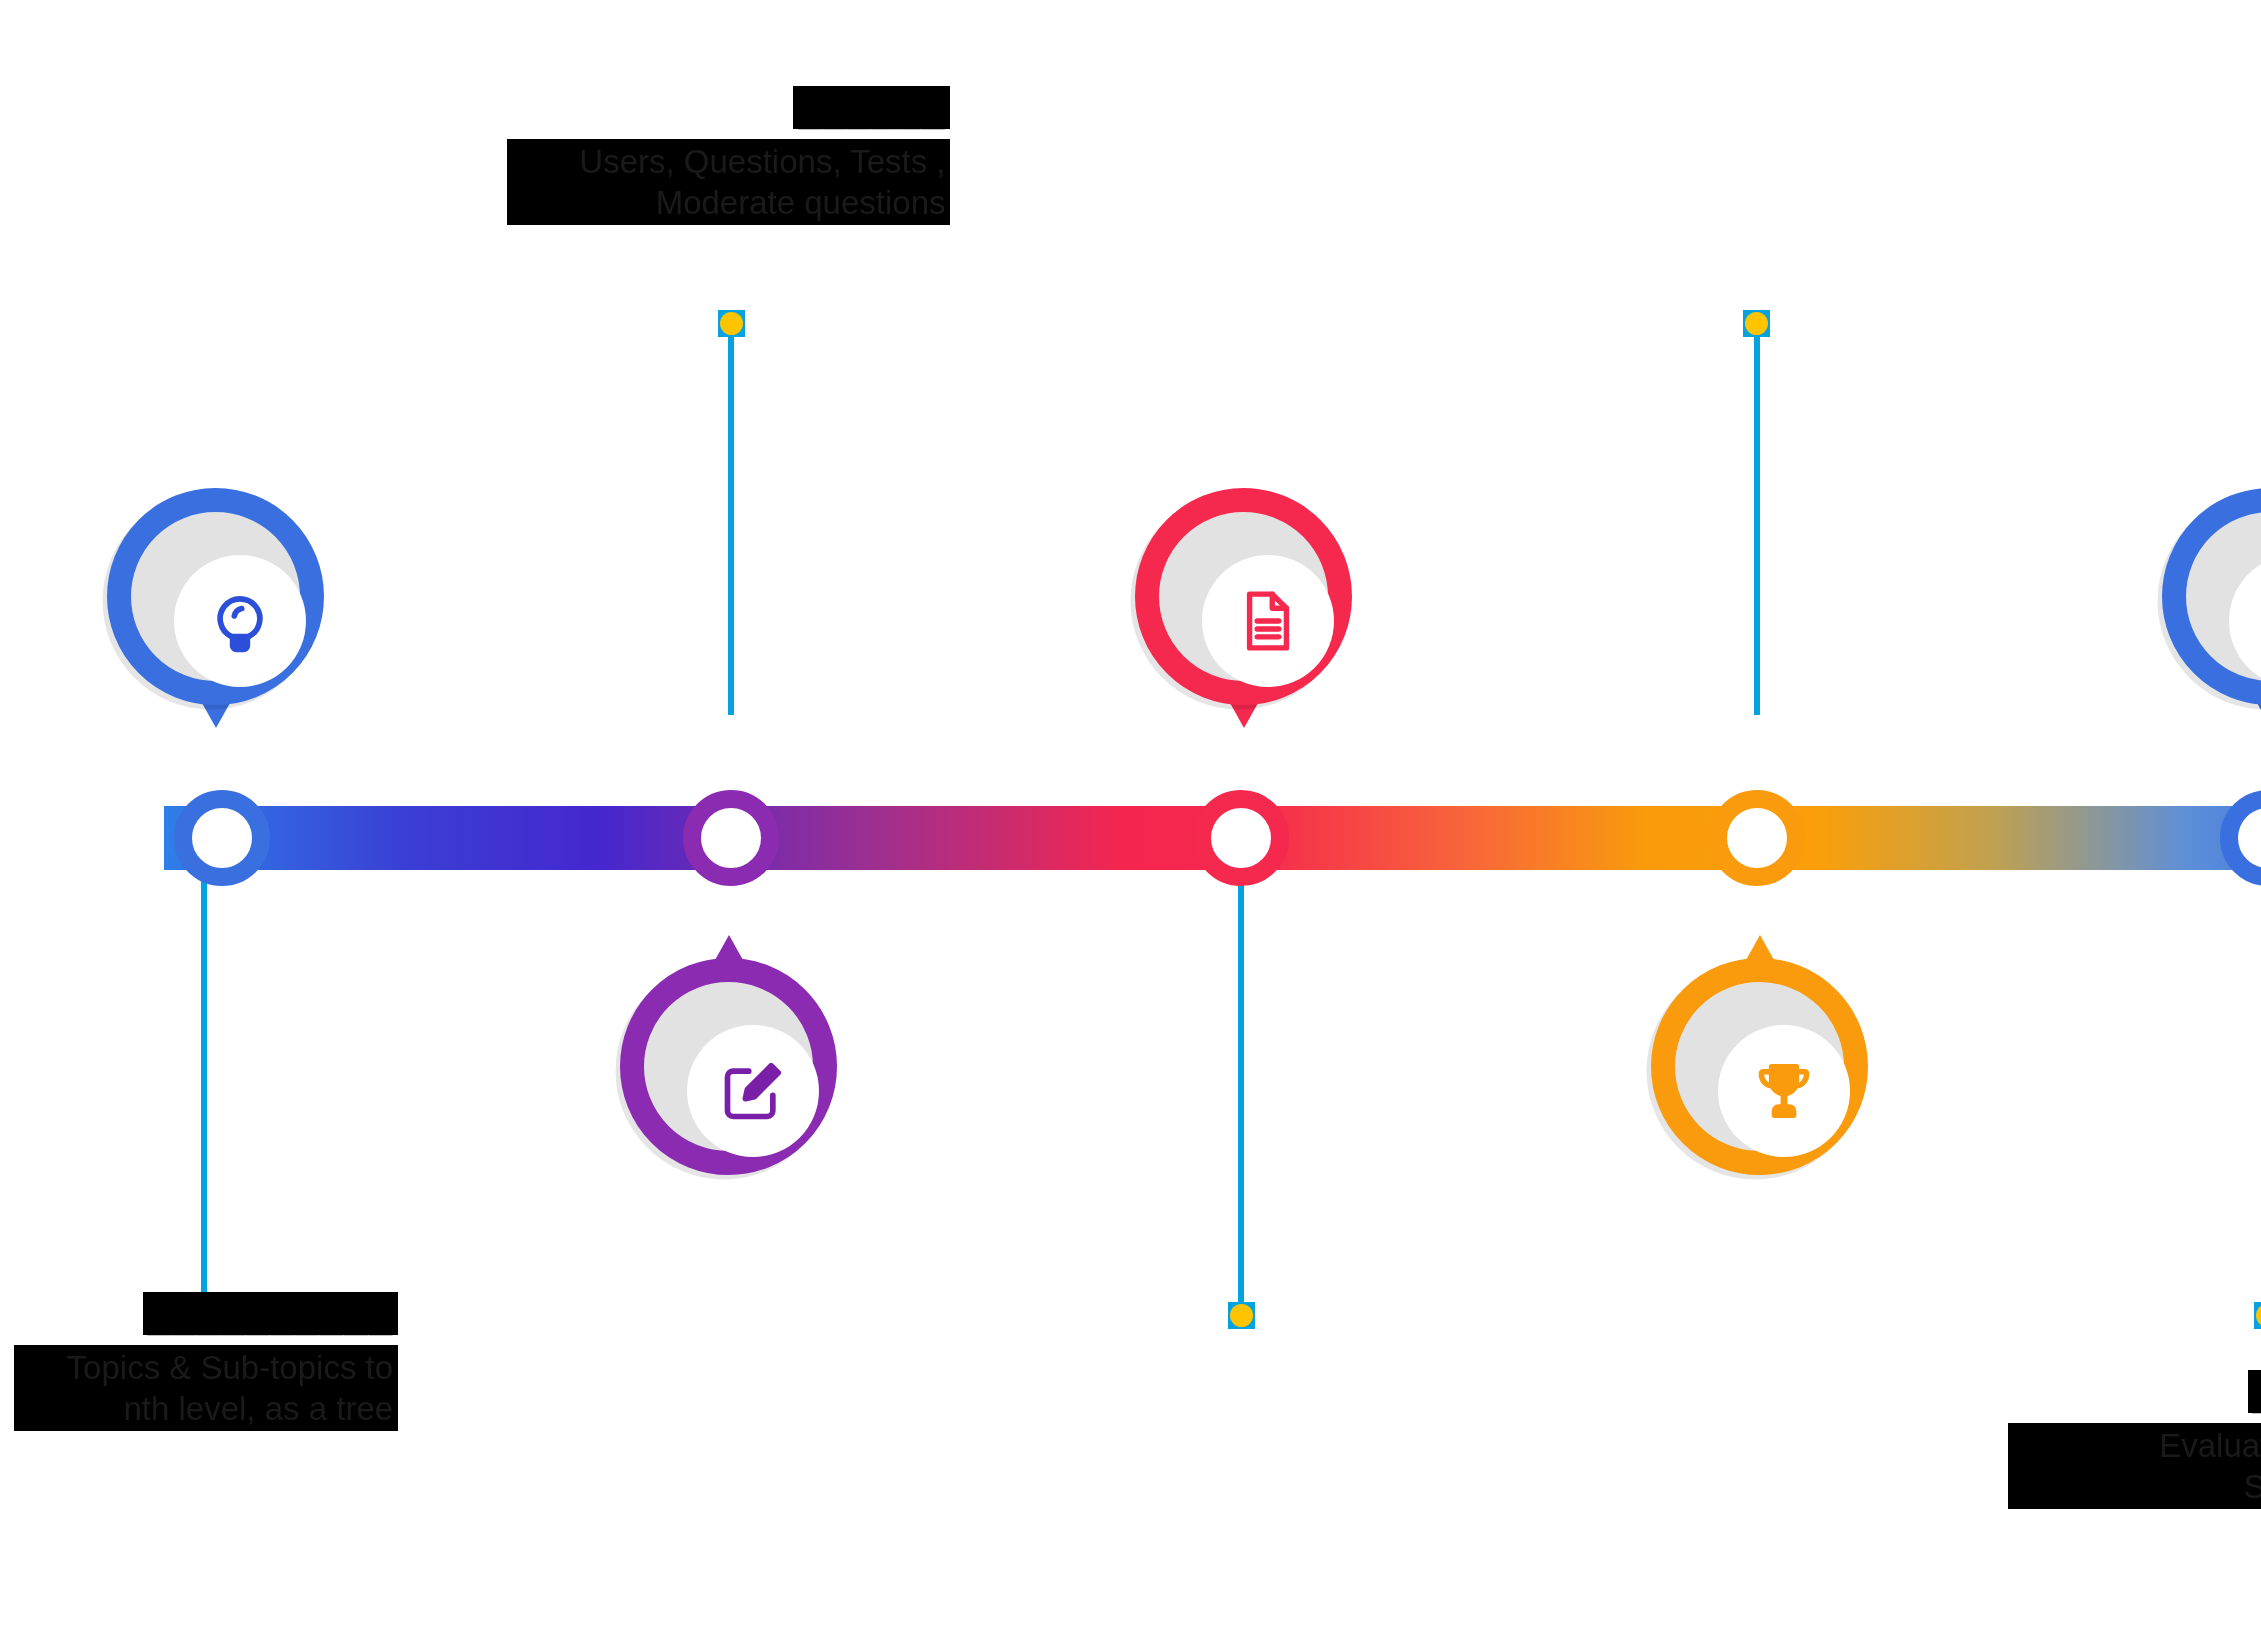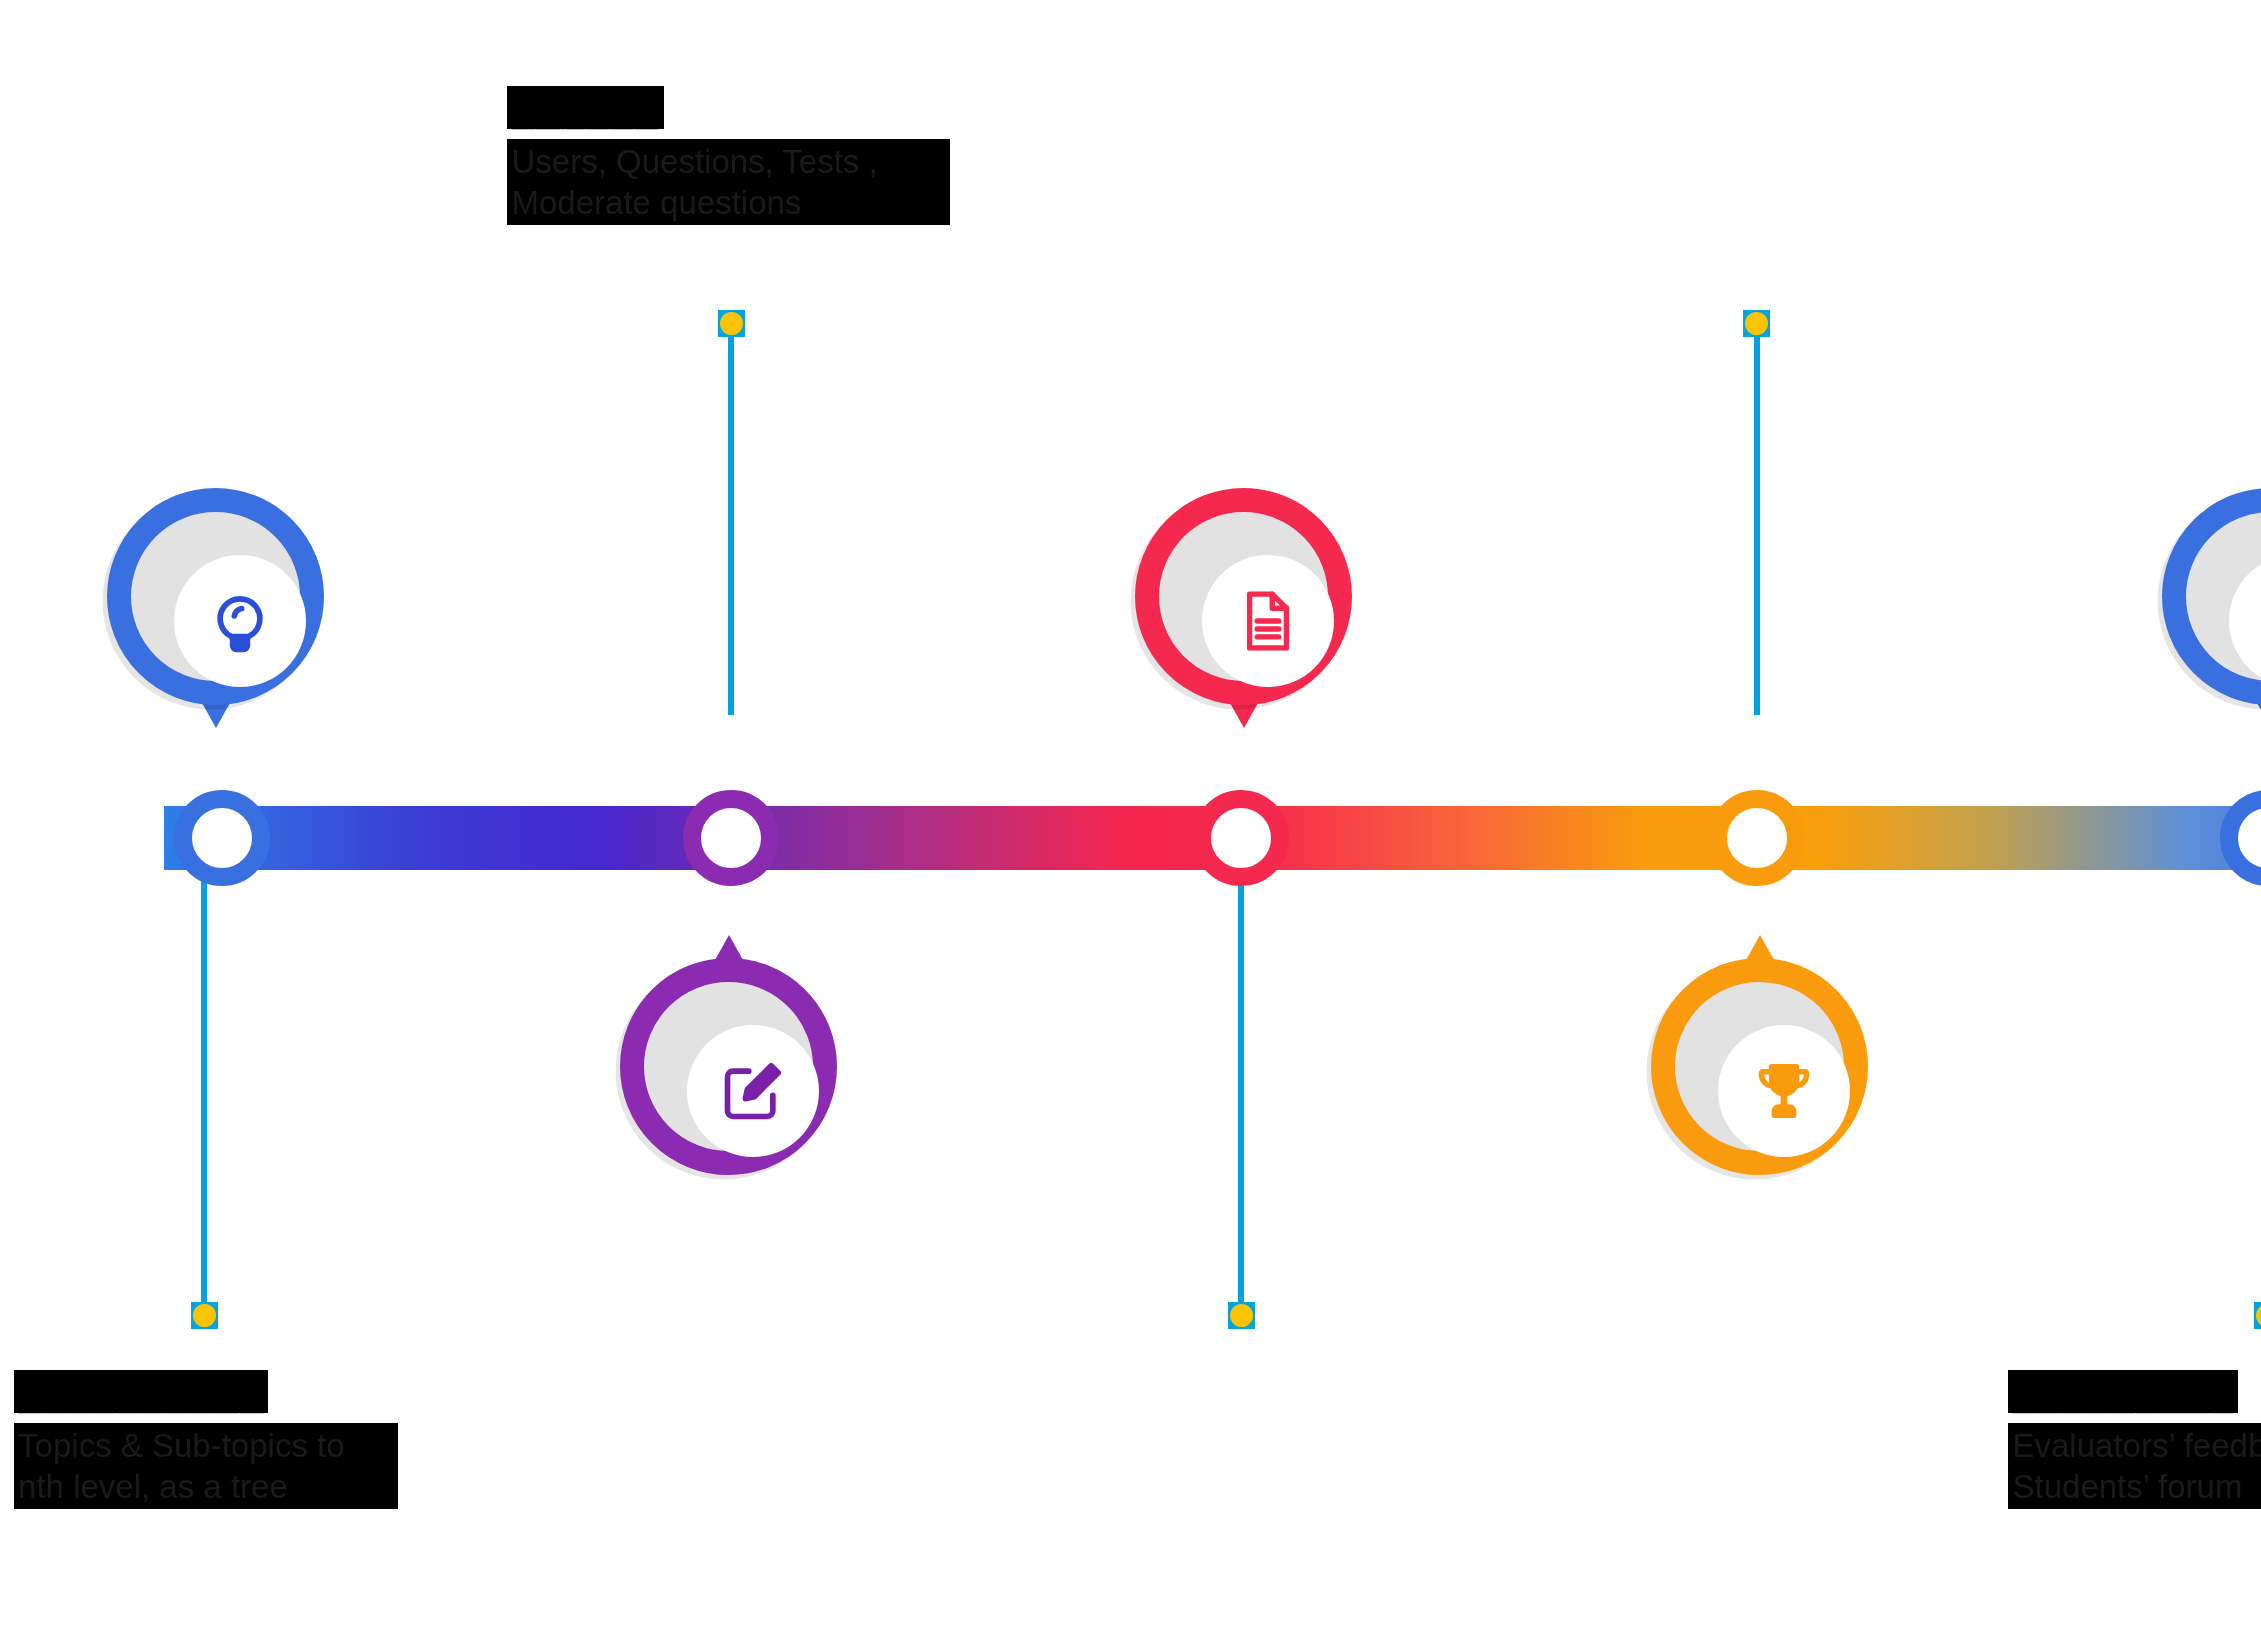--- a/index.html
+++ b/index.html
@@ -117,21 +117,21 @@
     height: 0;
     border-left: 33px solid transparent;
     border-right: 33px solid transparent;
   }
   .pin.down .pin-tail { top: 181px; border-top-width: 59px; border-top-style: solid; }
   .pin.up   .pin-tail { top: -22.6px; border-bottom-width: 59px; border-bottom-style: solid; }
 
   
   .caption {
     position: absolute;
-    text-align: left;
+    text-align: right;
     z-index: 4;
   }
   .caption-title {
     display: inline-block;
     background: #000000;
     color: #000000;
     font-size: 34px;
     font-weight: bold;
     line-height: 1.22;
     letter-spacing: 0.5px;
@@ -242,21 +242,21 @@
         <span>
           <svg viewBox="0 0 24 24" fill="none" stroke="#2b4fd8" stroke-width="1.9" stroke-linecap="round" stroke-linejoin="round">
             <path d="M11 4.4 c4.1 0 7.4 2.3 7.4 5.2 c0 2.9 -3.3 5.2 -7.4 5.2 c-0.9 0 -1.8 -0.1 -2.6 -0.3 l-3.4 1.5 1 -2.5 c-1.5 -0.9 -2.4 -2.3 -2.4 -3.9 c0 -2.9 3.3 -5.2 7.4 -5.2 z"></path>
             <path d="M18.1 12.2 c1.4 0.9 2.3 2.2 2.3 3.7 c0 1.4 -0.8 2.7 -2 3.5 l0.9 2.2 -3 -1.3 c-0.7 0.2 -1.4 0.3 -2.2 0.3 c-2.3 0 -4.3 -0.9 -5.4 -2.3" fill="#2b4fd8" stroke="#2b4fd8"></path>
           </svg>
         </span>
       </div>
     </div>
   </div>
 
-  <div class="caption" style="left:13.6px; top:1370px; width:384px;">
+  <div class="caption" style="left:13.6px; top:1292px; width:384px;">
     <div>
       <span class="caption-title">██████████</span>
     </div>
     <div>
       <span class="caption-body">Topics &amp; Sub-topics to nth level, as a tree</span>
     </div>
   </div>
 
   <div class="caption" style="left:507px; top:86px; width:443px;">
     <div>

